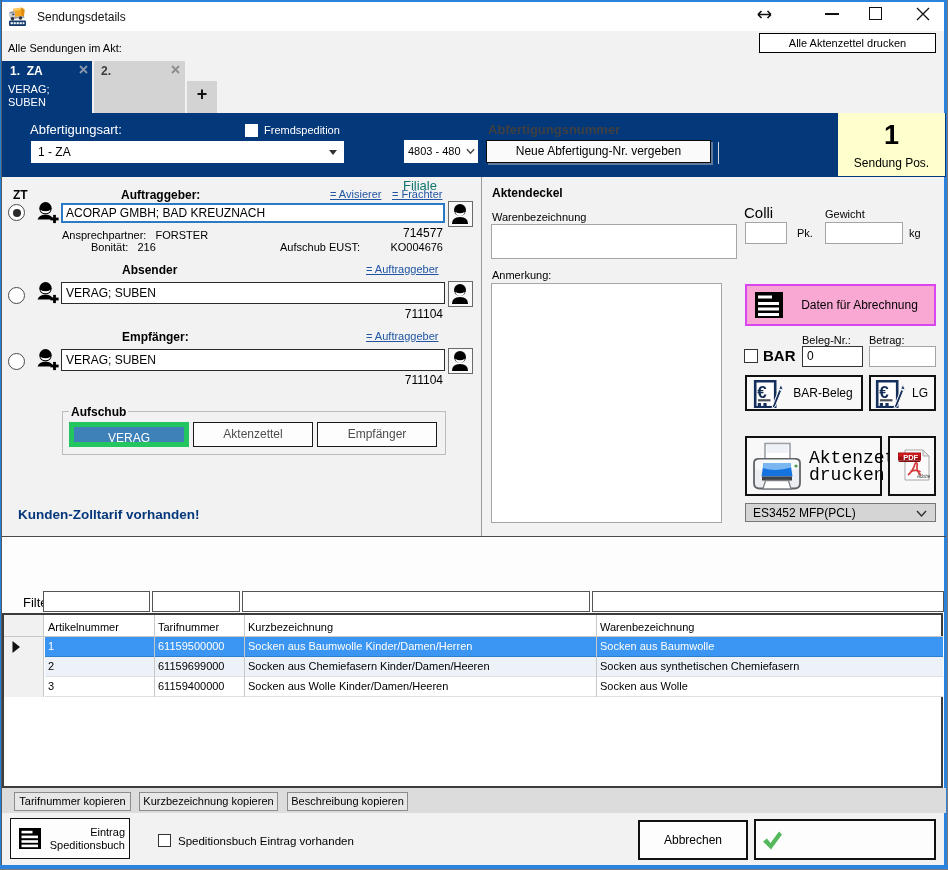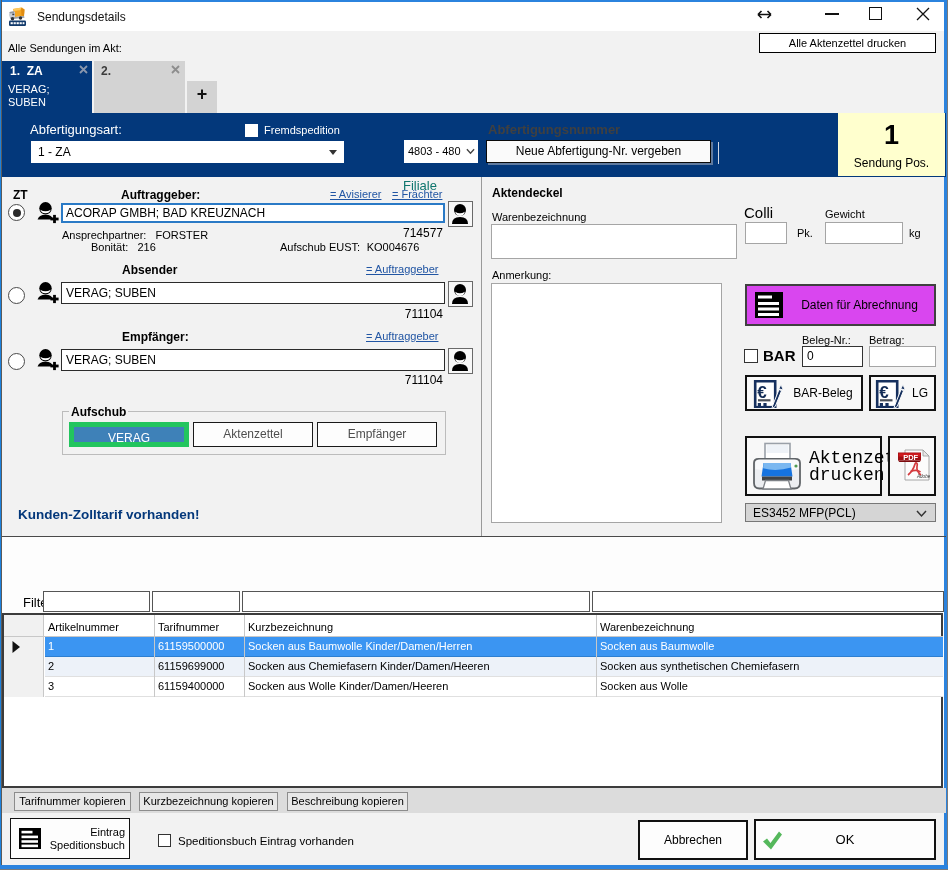--- a/index.html
+++ b/index.html
@@ -137,21 +137,21 @@
   <svg width="22" height="23" viewBox="0 0 22 23">
       <circle cx="11" cy="8" r="6" fill="#000"></circle>
       <path d="M6.2 9.8 Q11 12.8 15.8 9.8 Q15 14 11 14 Q7 14 6.2 9.8 Z" fill="#fff"></path>
       <path d="M3 22 Q3 15 11 15 Q19 15 19 22 Z" fill="#000"></path>
     </svg>
 </div>
 <div class="abs" style="left:343px;top:226px;width:100px;text-align:right;font-size:12px;">714577</div>
 <div class="abs" style="left:62px;top:229px;font-size:11px;">Ansprechpartner:&nbsp;&nbsp; FORSTER</div>
 <div class="abs" style="left:62px;top:241px;font-size:11px;padding-left:29px;">Bonität:&nbsp;&nbsp; 216</div>
 <div class="abs" style="left:280px;top:241px;font-size:11px;">Aufschub EUST:</div>
-<div class="abs" style="left:343px;top:241px;width:100px;text-align:center;font-size:11px;">KO004676</div>
+<div class="abs" style="left:343px;top:241px;width:100px;text-align:right;font-size:11px;">KO004676</div>
 
 <div class="abs b" style="left:122px;top:263px;font-size:12px;">Absender</div>
 <div class="abs link" style="left:366px;top:263px;">= Auftraggeber</div>
 <div class="abs" style="left:61px;top:282px;width:384px;height:22px;background:#fff;border:1px solid #2b2b2b;font-size:12px;line-height:20px;padding-left:4px;">VERAG; SUBEN</div>
 <div class="abs" style="left:448px;top:281px;width:25px;height:26px;background:#f8f8f8;border:1px solid #6a6a6a;">
   <svg width="22" height="23" viewBox="0 0 22 23">
       <circle cx="11" cy="8" r="6" fill="#000"></circle>
       <path d="M6.2 9.8 Q11 12.8 15.8 9.8 Q15 14 11 14 Q7 14 6.2 9.8 Z" fill="#fff"></path>
       <path d="M3 22 Q3 15 11 15 Q19 15 19 22 Z" fill="#000"></path>
     </svg>
@@ -183,21 +183,21 @@
 <div class="abs" style="left:491px;top:224px;width:246px;height:35px;background:#fff;border:1px solid #a5a5a5;"></div>
 <div class="abs" style="left:744px;top:204px;font-size:15px;">Colli</div>
 <div class="abs" style="left:745px;top:222px;width:42px;height:22px;background:#fff;border:1px solid #a5a5a5;"></div>
 <div class="abs" style="left:797px;top:227px;font-size:11px;">Pk.</div>
 <div class="abs" style="left:825px;top:208px;font-size:11px;">Gewicht</div>
 <div class="abs" style="left:825px;top:222px;width:78px;height:22px;background:#fff;border:1px solid #a5a5a5;"></div>
 <div class="abs" style="left:909px;top:227px;font-size:11px;">kg</div>
 <div class="abs" style="left:492px;top:269px;font-size:11px;">Anmerkung:</div>
 <div class="abs" style="left:491px;top:283px;width:231px;height:240px;background:#fff;border:1px solid #a5a5a5;"></div>
 
-<div class="abs" style="left:745px;top:284px;width:191px;height:42px;background:#d946ef;border:2px solid #404040;">
+<div class="abs" style="left:745px;top:284px;width:191px;height:42px;background:#f9a8d4;border:2px solid #d946ef;">
   <svg class="abs" style="left:8px;top:6px" width="28" height="26" viewBox="0 0 28 26">
     <rect x="0" y="0" width="28" height="26" fill="#000"></rect>
     <rect x="3" y="3.5" width="14" height="3" fill="#fff"></rect>
       <rect x="3" y="10" width="21" height="3" fill="#fff"></rect>
       <rect x="3" y="15.5" width="21" height="3" fill="#fff"></rect>
       <rect x="3" y="21" width="21" height="3" fill="#fff"></rect>
   </svg>
   <div class="abs" style="left:40px;top:0;width:145px;height:38px;display:flex;align-items:center;justify-content:center;font-size:12px;">Daten für Abrechnung</div>
 </div>
 
@@ -324,14 +324,13 @@
   </svg>
   <div class="abs" style="left:34px;top:7px;width:80px;text-align:right;font-size:11px;line-height:13px;">Eintrag<br>Speditionsbuch</div>
 </div>
 <div class="abs" style="left:158px;top:834px;width:13px;height:13px;background:#fff;border:1px solid #333;"></div>
 <div class="abs" style="left:178px;top:835px;font-size:11.5px;">Speditionsbuch Eintrag vorhanden</div>
 <div class="abs" style="left:638px;top:820px;width:110px;height:40px;background:#fdfdfd;border:2px solid #111;text-align:center;line-height:36px;font-size:12px;">Abbrechen</div>
 <div class="abs" style="left:754px;top:819px;width:182px;height:41px;background:#fdfdfd;border:2px solid #111;">
   <svg class="abs" style="left:5px;top:9px" width="22" height="21" viewBox="0 0 22 21">
     <path d="M2 11.5 L6 8.5 L9.5 13 L18 1.5 L21 4.5 L10 19.5 Z" fill="#55b85c"></path>
   </svg>
-  <div class="abs" style="left:0;top:0;width:100%;text-align:center;line-height:37px;font-size:13px;">OK</div>
 </div>
 
 </body></html>

